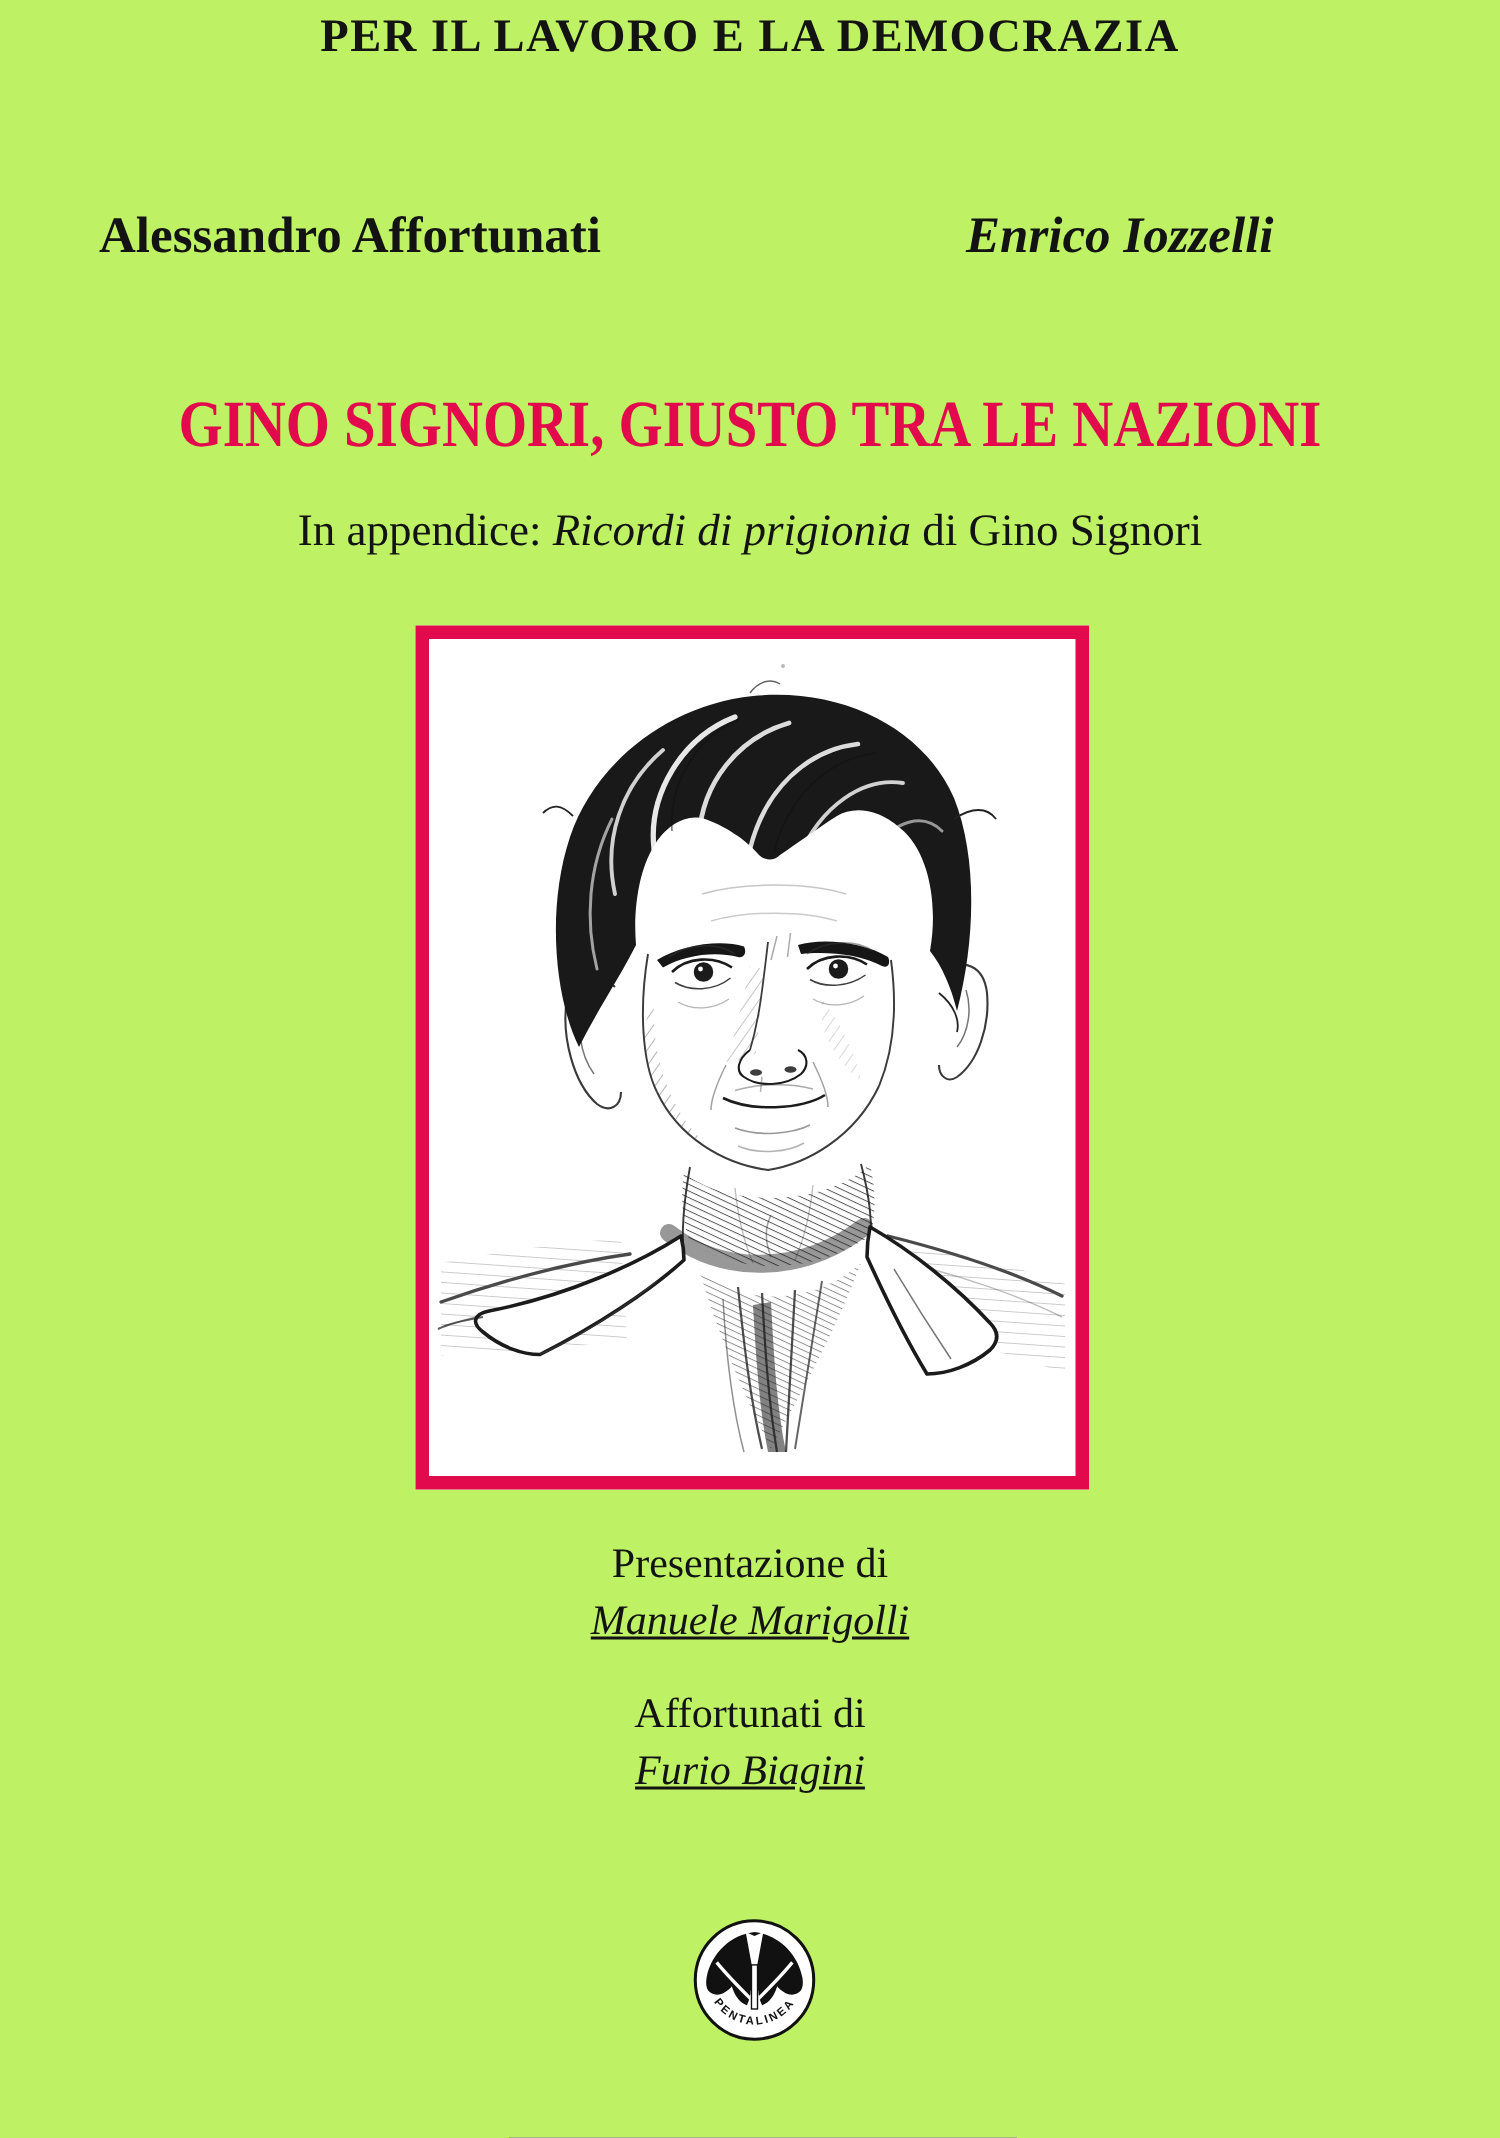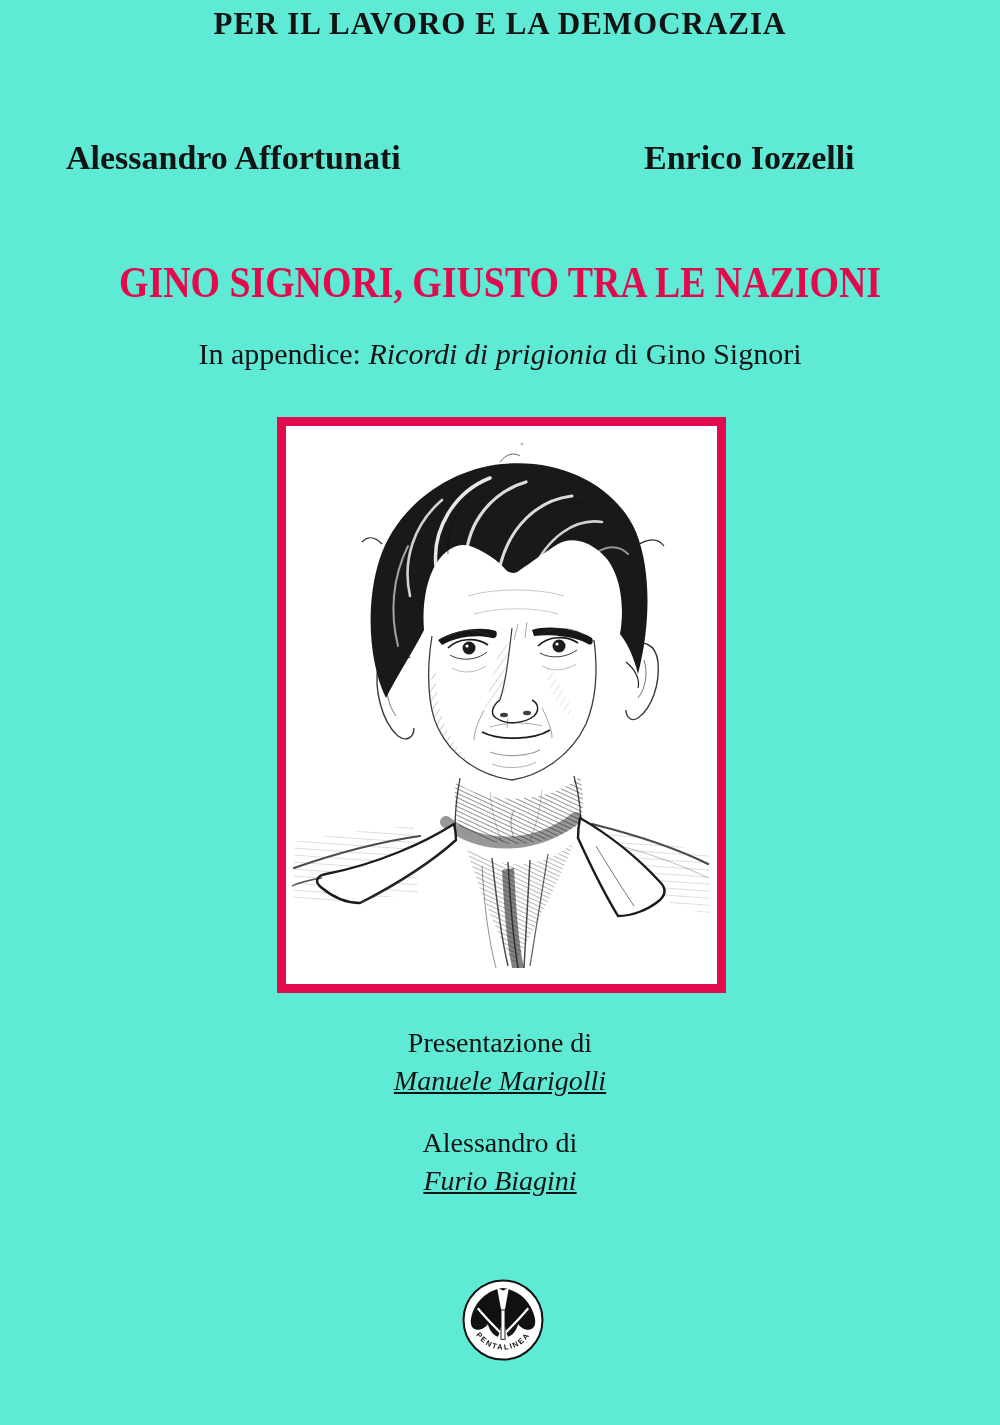--- a/index.html
+++ b/index.html
@@ -1,38 +1,38 @@
 <!DOCTYPE html>
 <html><head>
 <meta charset="utf-8">
 <style>
   html,body{margin:0;padding:0;background:#888;}
   .cover{
     position:relative;
     width:1000px;height:1425px;
     margin:0 auto;
-    background:#5eead4;
+    background:#bef264;
     font-family:"Liberation Serif","DejaVu Serif",serif;
     color:#131313;
     overflow:hidden;
   }
   .series-header{
     position:absolute;top:6px;left:0;width:1000px;
     text-align:center;
     font-size:31px;font-weight:700;letter-spacing:1px;
     white-space:nowrap;
   }
   .author{
     position:absolute;top:141px;
     font-size:34px;font-weight:700;line-height:1;
     white-space:nowrap;
     text-align:right;
   }
   .author-left{left:66px;}
-  .author-right{left:644px;}
+  .author-right{left:644px;font-style:italic;}
   .main-title{
     position:absolute;top:261px;left:0;width:1000px;
     text-align:center;
     font-size:44px;font-weight:700;line-height:1;
     color:#e2094d;
     transform:scaleX(0.86);
     transform-origin:50% 50%;
     white-space:nowrap;
   }
   .subtitle{
@@ -199,21 +199,21 @@
       <path d="M 228,442 C 230,480 232,514 238,542 L 226,542 C 220,512 218,478 216,444 Z" fill="#1b1b1b" opacity="0.55"></path>
     </svg>
   </div>
 
   <div class="pres-block block-presentation">
     <div>Presentazione di</div>
     <div class="name">Manuele Marigolli</div>
   </div>
 
   <div class="pres-block block-preface">
-    <div>Alessandro di</div>
+    <div>Affortunati di</div>
     <div class="name">Furio Biagini</div>
   </div>
 
   <div class="publisher-logo">
     <svg width="84" height="84" viewBox="0 0 100 100" aria-hidden="true">
       <circle cx="50" cy="50" r="47" fill="#ffffff" stroke="#111111" stroke-width="2.4"></circle>
 
       <path d="M 50,12
                C 68,14 84,28 88,48
                C 89,54 88,58 85,60

